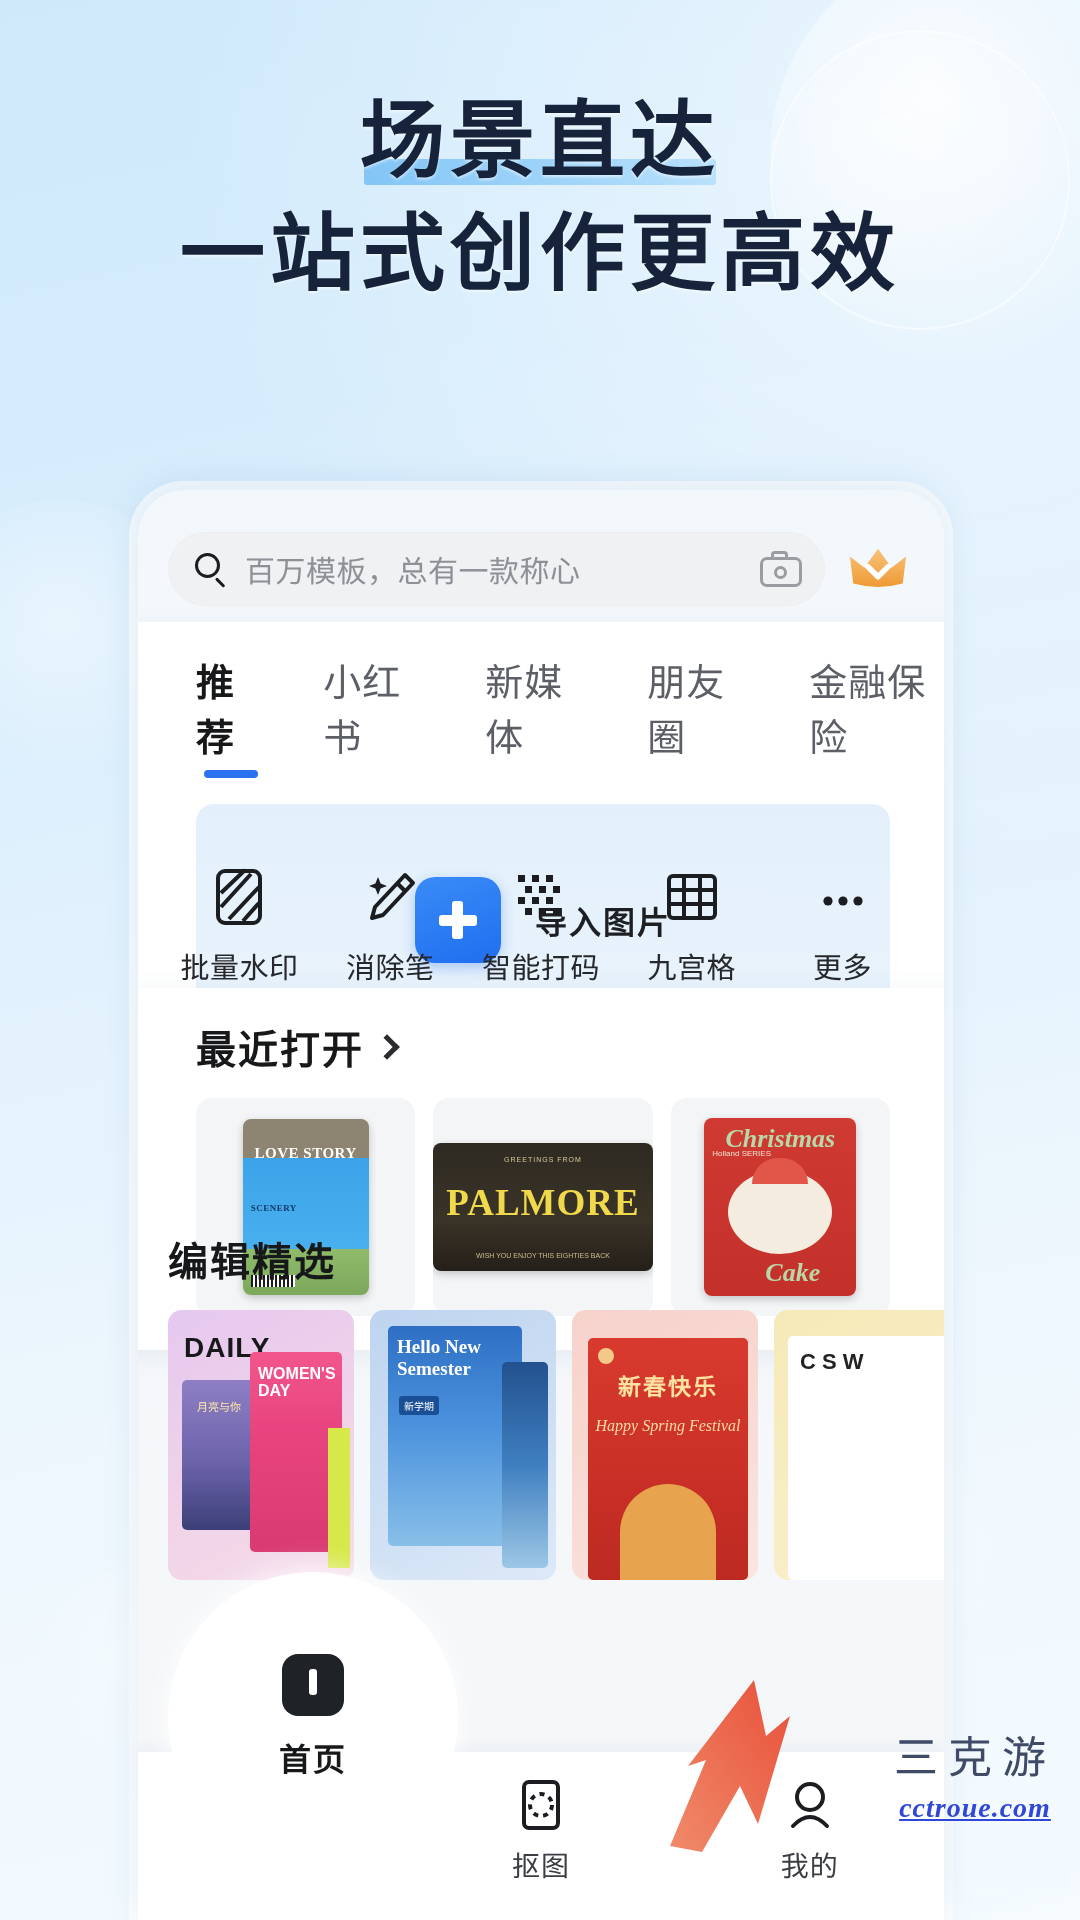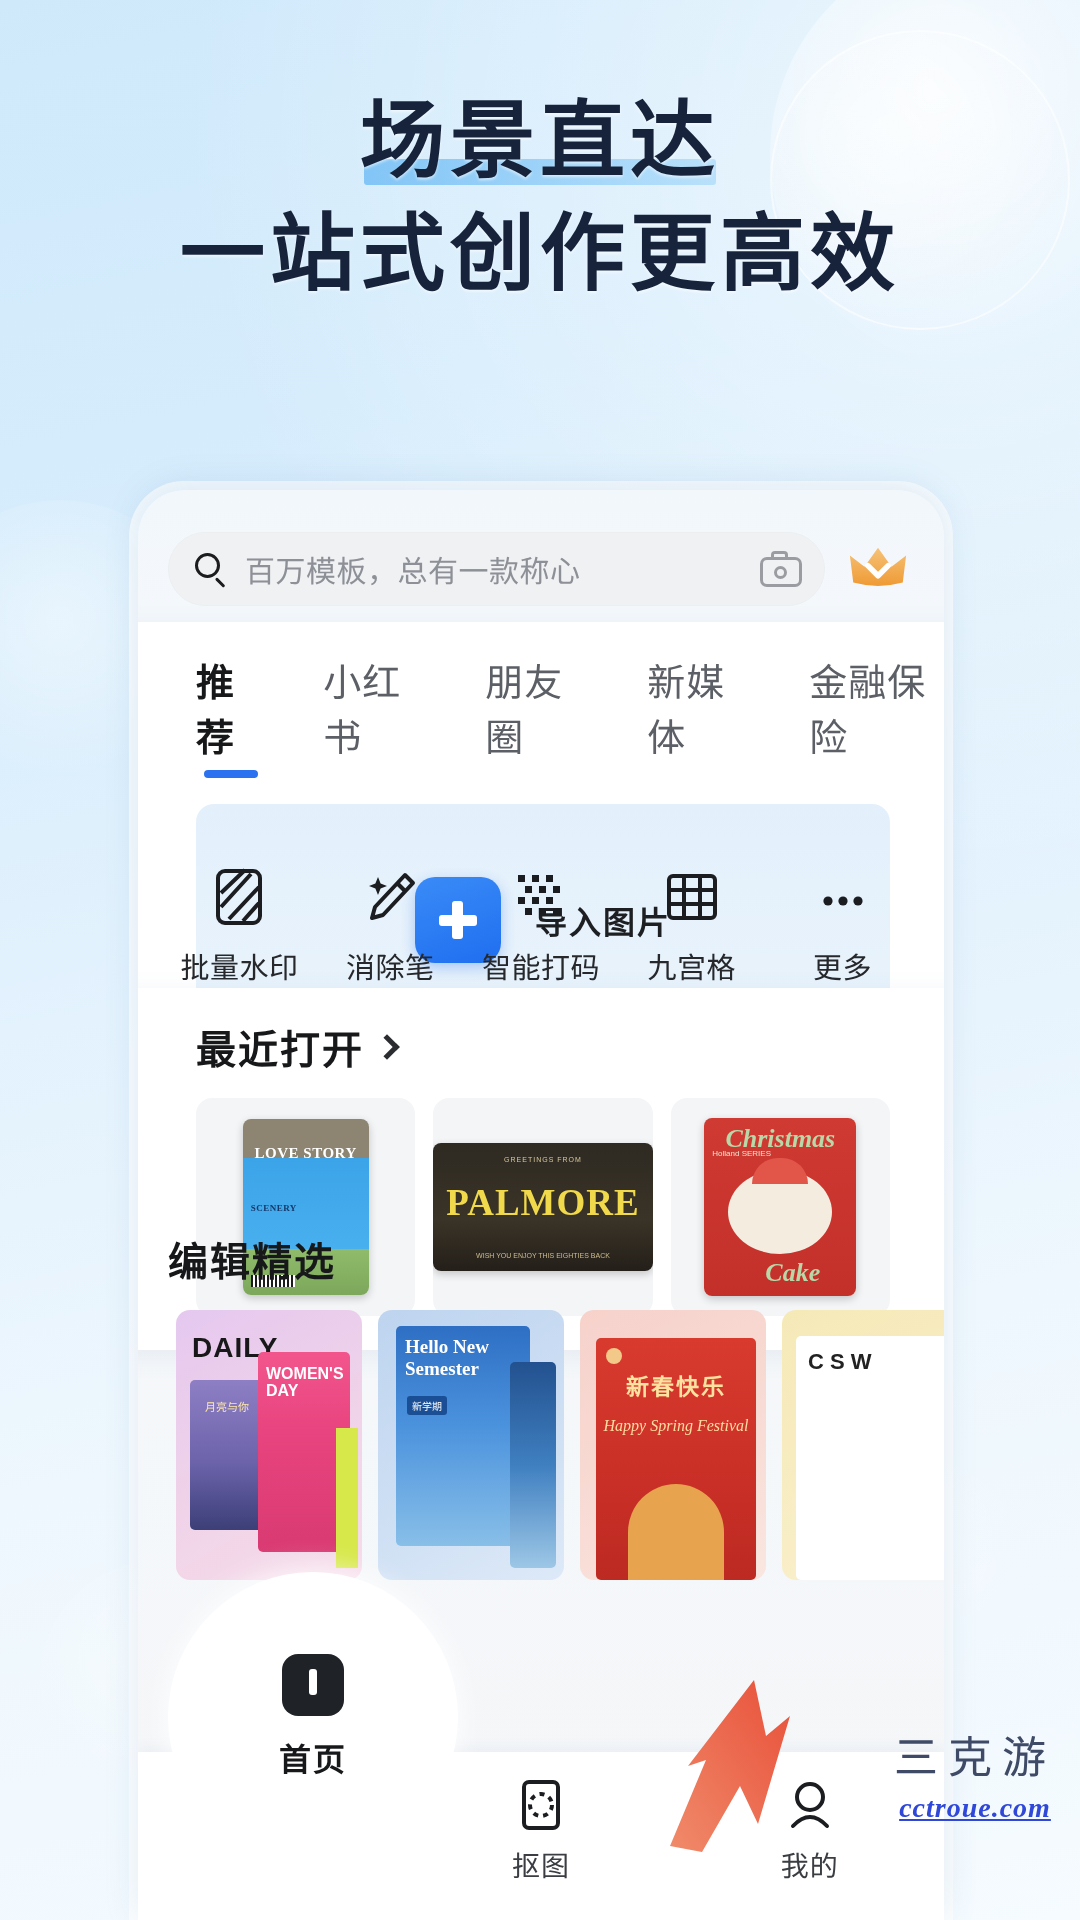--- a/index.html
+++ b/index.html
@@ -64,21 +64,21 @@
     position: absolute; left: 138px; top: 490px;
     width: 806px; height: 1430px;
     background: linear-gradient(180deg, #f2f7fb 0%, #f6f9fc 18%, #f4f6f8 100%);
     border-radius: 46px 46px 0 0;
     box-shadow: 0 -4px 34px rgba(80,130,180,0.16), 0 0 0 9px rgba(255,255,255,0.72);
     overflow: hidden;
   }
 
   
   .search-row {
-    display: flex; align-items: center; gap: 17px;
+    display: flex; align-items: flex-end; gap: 17px;
     padding: 42px 30px 20px 30px;
   }
   .search-box {
     flex: 1; height: 74px; background: #f0f1f3;
     border-radius: 37px; display: flex; align-items: center;
     padding: 0 22px 0 26px; gap: 18px;
     border: 1px solid #eceef0;
   }
   .mag { width: 32px; height: 32px; position: relative; flex: 0 0 auto; }
   .mag i {
@@ -183,21 +183,21 @@
   .th3 { width: 152px; height: 178px; background: linear-gradient(180deg,#cf3a32,#c3302a); }
   .th3 .t-x { position:absolute; top:6px; left:0; right:0; text-align:center; color:#b9d8a8; font-family:"Liberation Serif",serif; font-style:italic; font-weight:bold; font-size:26px; }
   .th3 .t-y { position:absolute; bottom:8px; left:0; right:0; text-align:center; color:#b9d8a8; font-family:"Liberation Serif",serif; font-style:italic; font-weight:bold; font-size:26px;margin-left:25px; }
   .th3 .ball { position:absolute; left:50%; top:52px; transform:translateX(-50%); width:104px; height:84px; border-radius:50%; background:#f5ece0; }
   .th3 .hat { position:absolute; left:50%; top:40px; transform:translateX(-50%); width:56px; height:26px; border-radius:28px 28px 0 0; background:#e2564a;}
   .th3 .lbl { position:absolute; top:30px; left:8px; color:#f0e2cf; font-size:8px; line-height:1.4;}
 
   
   .featured { position: absolute; left: 0; right: 0; top: 740px; padding: 0 30px; }
   .featured .ttl { font-size: 40px; font-weight: bold; color: #17181a; letter-spacing: 2px; margin-bottom: 22px; }
-  .feat-row { display: flex; gap: 16px; margin-left: 8px; }
+  .feat-row { display: flex; gap: 16px; }
   .feat-card { width: 186px; height: 270px; border-radius: 14px; overflow: hidden; position: relative; flex: 0 0 auto; }
   .fc1 { background: linear-gradient(150deg,#e5c8ef,#f0d3e8 55%,#f6dcea); }
   .fc1 .daily { position:absolute; top:22px; left:16px; font-size:28px; font-weight:bold; color:#18181a; letter-spacing:1px;}
   .fc1 .p1 { position:absolute; left:14px; top:70px; width:74px; height:150px; border-radius:5px;
      background: linear-gradient(180deg,#8e7fc4,#6c63ab 55%,#3c3f78); }
   .fc1 .p1 span { position:absolute; top:18px; left:0; right:0; text-align:center; color:#ffe9a8; font-size:11px; }
   .fc1 .p2 { position:absolute; left:82px; top:42px; width:92px; height:200px; border-radius:5px;
      background: linear-gradient(180deg,#f2558c,#e8447f 40%,#d93a71); }
   .fc1 .p2 b { position:absolute; top:14px; left:8px; color:#fff; font-size:16px; font-weight:bold; line-height:1.05;}
   .fc1 .p3 { position:absolute; right:4px; top:118px; width:22px; height:140px; background:#d7e84a; }
@@ -301,25 +301,25 @@
     <div class="tabs">
       <div class="tab active">
         <span>推荐</span>
         <span class="bar"></span>
       </div>
       <div class="tab">
         <span>小红书</span>
         
       </div>
       <div class="tab">
+        <span>新媒体</span>
+        
+      </div>
+      <div class="tab">
         <span>朋友圈</span>
-        
-      </div>
-      <div class="tab">
-        <span>新媒体</span>
         
       </div>
       <div class="tab">
         <span>金融保险</span>
         
       </div>
     </div>
 
     <div class="import-zone">
       <span class="plus-btn"></span>

